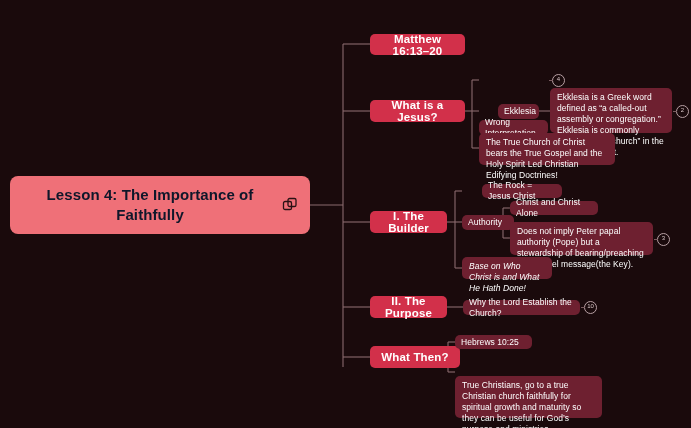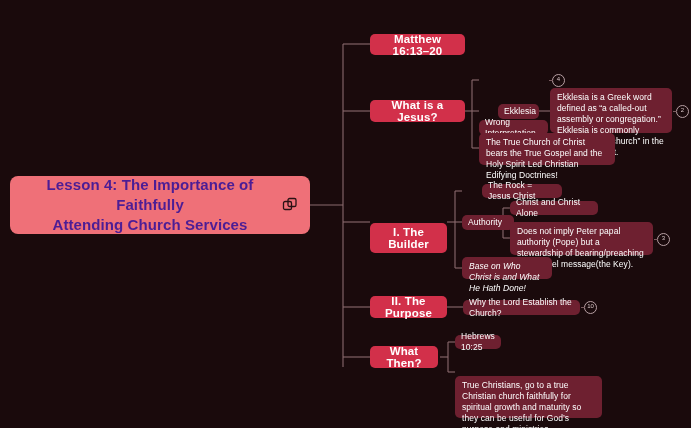--- a/index.html
+++ b/index.html
@@ -33,21 +33,21 @@
     border-radius: 5px;
     display: flex;
     align-items: center;
     color: #ffffff;
   }
 
   
   .node.root {
     background: #ef7078;
     border-radius: 8px;
-    color: #4c1d95;
+    color: #0f172a;
     font-size: 15px;
     font-weight: 600;
     letter-spacing: .1px;
     justify-content: center;
     text-align: center;
     line-height: 20px;
     padding: 0 34px 0 14px;
   }
   .root-text { display: block; }
 
@@ -153,47 +153,46 @@
       <path d="M440 357 H448"></path>
       <path d="M448 342 V372"></path>
       <path d="M448 342 H455"></path>
       <path d="M448 372 H455"></path>
     </g>
   </svg>
 
   <div class="node root" style="left:10px; top:176px; width:300px; height:58px;">
     <div>
       <span class="root-text">Lesson 4: The Importance of Faithfully</span>
-      <span class="root-text">Attending Church Services</span>
     </div>
     <span class="copy-icon">
       <svg viewBox="0 0 16 16" width="16" height="16" fill="none" stroke="#2a1214" stroke-width="1.3">
         <rect x="1.5" y="4.5" width="8" height="8" rx="1.6"></rect>
         <rect x="6" y="1.5" width="8" height="8" rx="1.6"></rect>
       </svg>
     </span>
   </div>
 
   <div class="node l1" style="left:370px; top:34px; width:95px; height:21px;">
     <span>Matthew 16:13–20</span>
   </div>
 
   <div class="node l1" style="left:370px; top:100px; width:95px; height:22px;">
     <span>What is a Jesus?</span>
   </div>
 
-  <div class="node l1" style="left:370px; top:223px; width:77px; height:30px;">
+  <div class="node l1" style="left:370px; top:211px; width:77px; height:22px;">
     <span>I. The Builder</span>
   </div>
 
   <div class="node l1" style="left:370px; top:296px; width:77px; height:22px;">
     <span>II. The Purpose</span>
   </div>
 
-  <div class="node l1" style="left:370px; top:346px; width:68px; height:22px;">
+  <div class="node l1" style="left:370px; top:346px; width:90px; height:22px;">
     <span>What Then?</span>
   </div>
 
   <div class="node l2" style="left:479px; top:72px; width:69px; height:15px;margin-top:48px;">
     <span>Wrong Interpretation</span>
   </div>
   <span class="badge" style="left:552px; top:74px;">4</span>
 
   <div class="node l2" style="left:479px; top:104px; width:41px; height:15px;margin-left:19px;">
     <span>Ekklesia</span>
@@ -227,21 +226,21 @@
 
   <div class="node l2 multi" style="left:462px; top:257px; width:90px; height:22px;font-style:italic;">
     <span>Base on Who Christ is and What He Hath Done!</span>
   </div>
 
   <div class="node l2" style="left:463px; top:300px; width:117px; height:15px;">
     <span>Why the Lord Establish the Church?</span>
   </div>
   <span class="badge" style="left:584px; top:301px;">10</span>
 
-  <div class="node l2" style="left:455px; top:335px; width:46px; height:14px;">
+  <div class="node l2" style="left:455px; top:335px; width:77px; height:14px;">
     <span>Hebrews 10:25</span>
   </div>
 
   <div class="node l2 multi" style="left:455px; top:352px; width:147px; height:42px;margin-top:24px;">
     <span>True Christians, go to a true Christian church faithfully for spiritual growth and maturity so they can be useful for God’s purpose and ministries.</span>
   </div>
 
 </div>
 
 </body></html>

